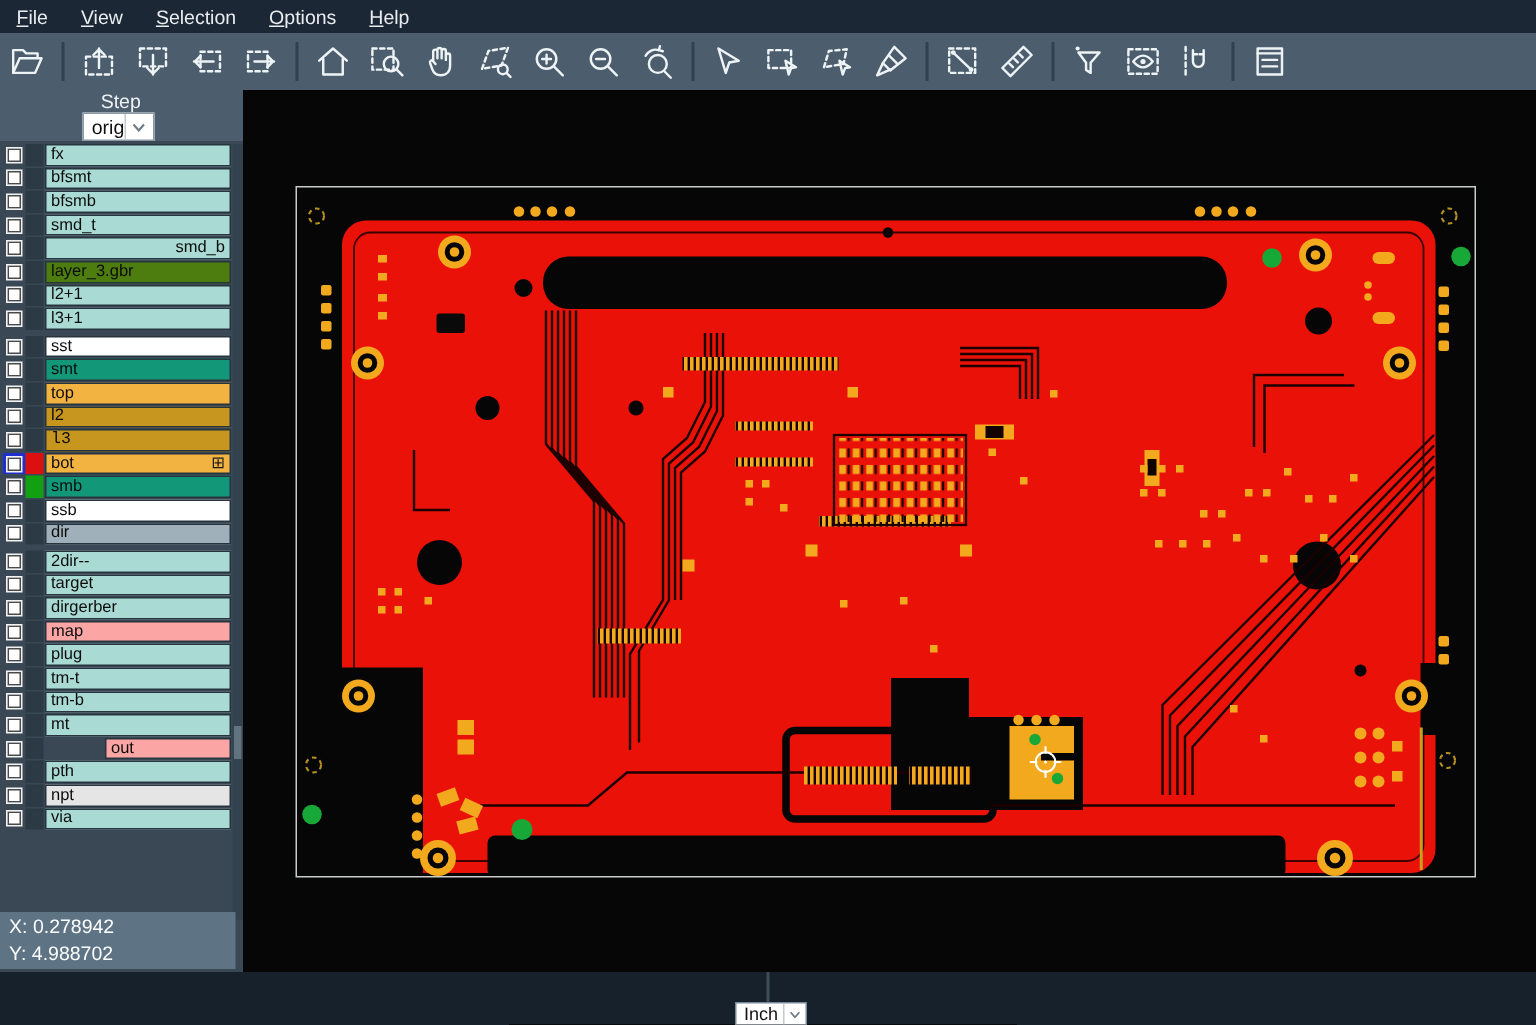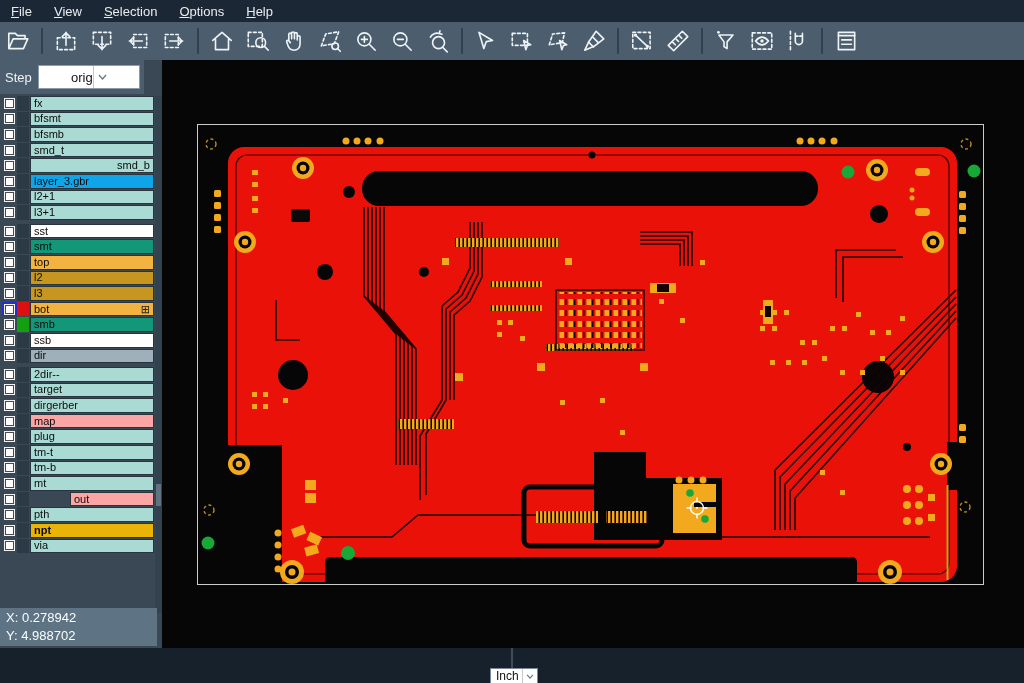--- a/index.html
+++ b/index.html
@@ -16,22 +16,22 @@
   .toolbar{position:absolute;left:0;top:22px;width:1024px;height:38px;background:#4c5e6e;
            display:flex;align-items:center;border-bottom:1px solid #2c3a46;}
   .tbtn{width:36px;height:32px;display:flex;align-items:center;justify-content:center;flex:0 0 auto;}
   .tsep{width:2px;height:26px;background:#32414e;margin:0 5px;flex:0 0 auto;}
   .ti{stroke:#eef3f6;fill:none;stroke-width:1.5;stroke-linecap:round;stroke-linejoin:round;}
   .ti .dash{stroke-dasharray:2.6 2.2;}
   .ti .fil{fill:#eef3f6;stroke:none;}
 
   
   .sidebar{position:absolute;left:0;top:60px;width:162px;height:588px;background:#3a4856;}
-  .stepbar{position:absolute;left:0;top:0;width:144px;height:34px;background:#4c5e6e;
-           display:flex;align-items:center;color:#f0f3f5;font-size:13px;}
+  .stepbar{position:absolute;left:0;top:0;width:162px;height:34px;background:#4c5e6e;
+           display:flex;align-items:center;color:#f0f3f5;font-size:13px;flex-direction:column;}
   .steplab{padding:0 6px 0 5px;}
   .stepsel{flex:1;height:22px;background:#fff;border:1px solid #8a9aa6;margin-right:4px;
            display:flex;align-items:center;justify-content:center;color:#111;font-size:13px;}
   .stepsel .v{padding-left:5px;}
   .stepsel .chv{width:18px;height:100%;border-left:1px solid #c3c9cd;display:flex;align-items:center;justify-content:center;color:#6b7b87;}
   .layerlist{position:absolute;left:2px;top:36px;width:152px;}
   .lgroup{margin-bottom:4px;}
   .lrow{display:flex;align-items:stretch;height:14.6px;margin-bottom:1px;}
   .cbw{width:15px;display:flex;align-items:center;justify-content:center;flex:0 0 auto;}
   .cb{width:7px;height:7px;background:#fff;border:1.5px solid #4a4a4a;outline:1.5px solid #f2f2f2;}
@@ -270,21 +270,21 @@
             <span class="sw"></span>
             <span class="lbl" style="background: rgb(169, 219, 212); justify-content: flex-end;">
               <span>smd_b</span>
             </span>
           </div>
           <div class="lrow">
             <span class="cbw">
               <span class="cb"></span>
             </span>
             <span class="sw"></span>
-            <span class="lbl" style="background: #0ea5e9;">
+            <span class="lbl" style="background: #4d7c0f;">
               <span>layer_3.gbr</span>
             </span>
           </div>
           <div class="lrow">
             <span class="cbw">
               <span class="cb"></span>
             </span>
             <span class="sw"></span>
             <span class="lbl" style="background: rgb(169, 219, 212);">
               <span>l2+1</span>
@@ -335,21 +335,21 @@
             <span class="sw"></span>
             <span class="lbl" style="background: rgb(198, 150, 30);">
               <span>l2</span>
             </span>
           </div>
           <div class="lrow">
             <span class="cbw">
               <span class="cb"></span>
             </span>
             <span class="sw"></span>
-            <span class="lbl" style="background: rgb(198, 150, 30);">
+            <span class="lbl" style="background: rgb(198, 150, 30); font-family: Liberation Mono, monospace;">
               <span>l3</span>
             </span>
           </div>
           <div class="lrow">
             <span class="cbw" style="background: rgb(31, 47, 208);">
               <span class="cb"></span>
             </span>
             <span class="sw" style="background: rgb(221, 16, 16);"></span>
             <span class="lbl" style="background: rgb(242, 179, 64);">
               <span>bot</span>
@@ -473,21 +473,21 @@
             <span class="sw"></span>
             <span class="lbl" style="background: rgb(169, 219, 212);">
               <span>pth</span>
             </span>
           </div>
           <div class="lrow">
             <span class="cbw">
               <span class="cb"></span>
             </span>
             <span class="sw"></span>
-            <span class="lbl" style="background: #eab308; font-weight: bold;">
+            <span class="lbl" style="background: #e5e5e5;">
               <span>npt</span>
             </span>
           </div>
           <div class="lrow">
             <span class="cbw">
               <span class="cb"></span>
             </span>
             <span class="sw"></span>
             <span class="lbl" style="background: rgb(169, 219, 212);">
               <span>via</span>

